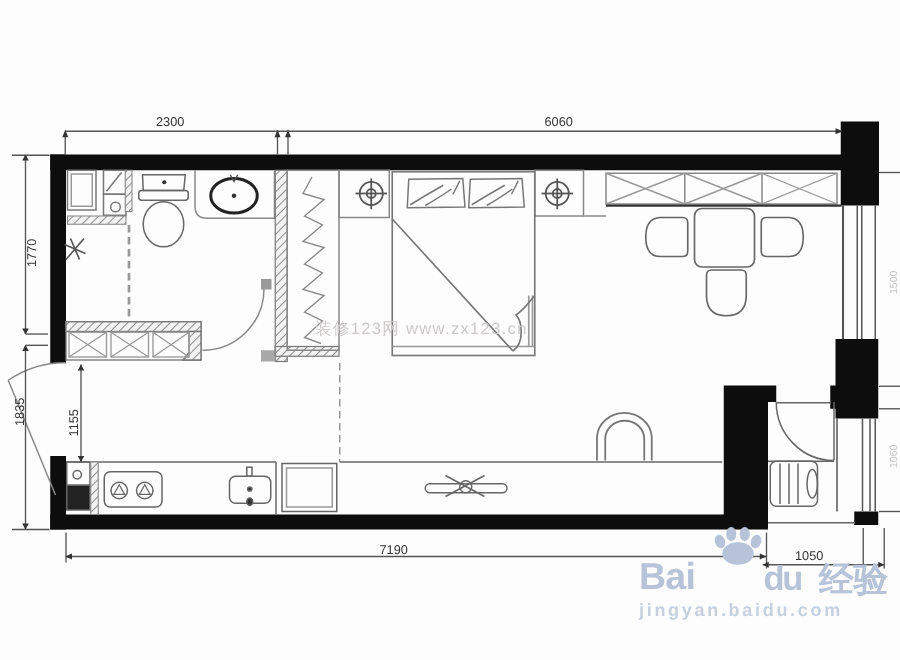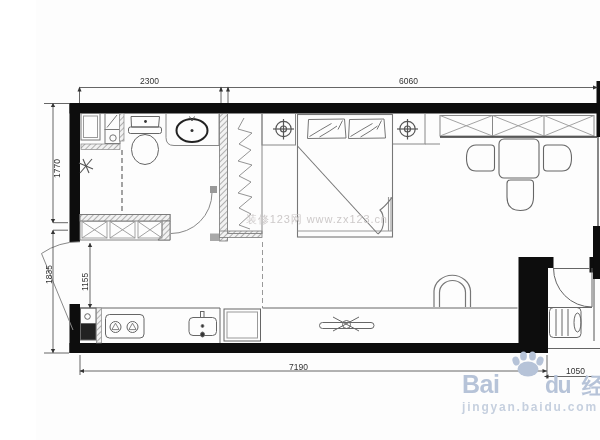--- a/index.html
+++ b/index.html
@@ -1,16 +1,16 @@
 <!DOCTYPE html>
 <html><head>
 <meta charset="utf-8">
 <style>
 html,body{margin:0;padding:0;background:#fff;}
-#c{position:relative;width:476px;height:440px;background:#fdfdfd;font-family:"Liberation Sans",sans-serif;margin-left:36px;}
+#c{position:relative;width:476px;height:440px;background:#fdfdfd;font-family:"Liberation Sans",sans-serif;}
 svg{position:absolute;left:0;top:0;}
 </style>
 </head>
 <body>
 <div id="c">
 <svg width="600" height="440" viewBox="0 0 600 440">
 <defs>
 <pattern id="h" width="4" height="4" patternUnits="userSpaceOnUse" patternTransform="rotate(45)">
 <rect width="4" height="4" fill="#f2f2f2"></rect>
 <line x1="0" y1="0" x2="0" y2="4" stroke="#777" stroke-width="1.1"></line>

